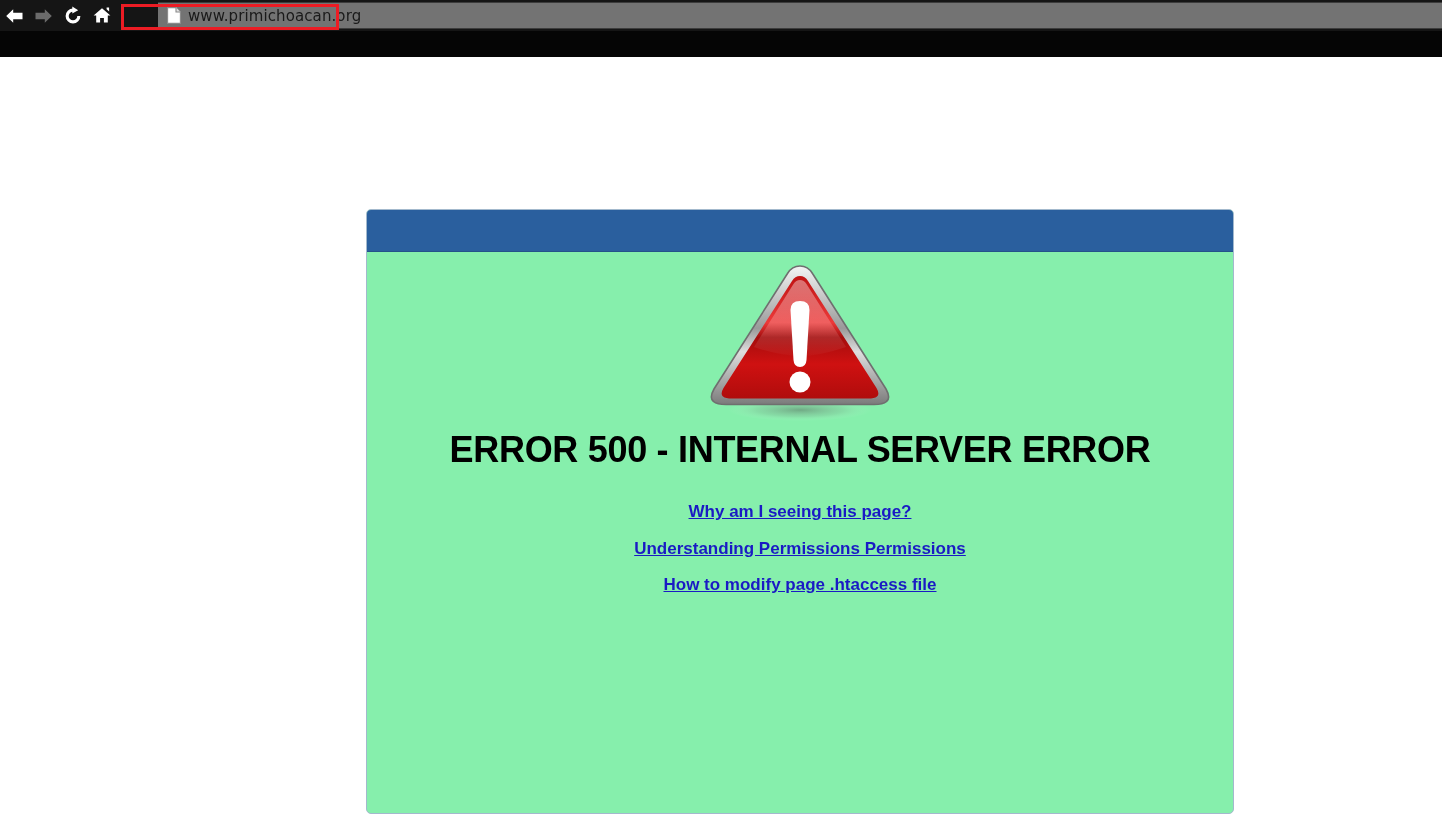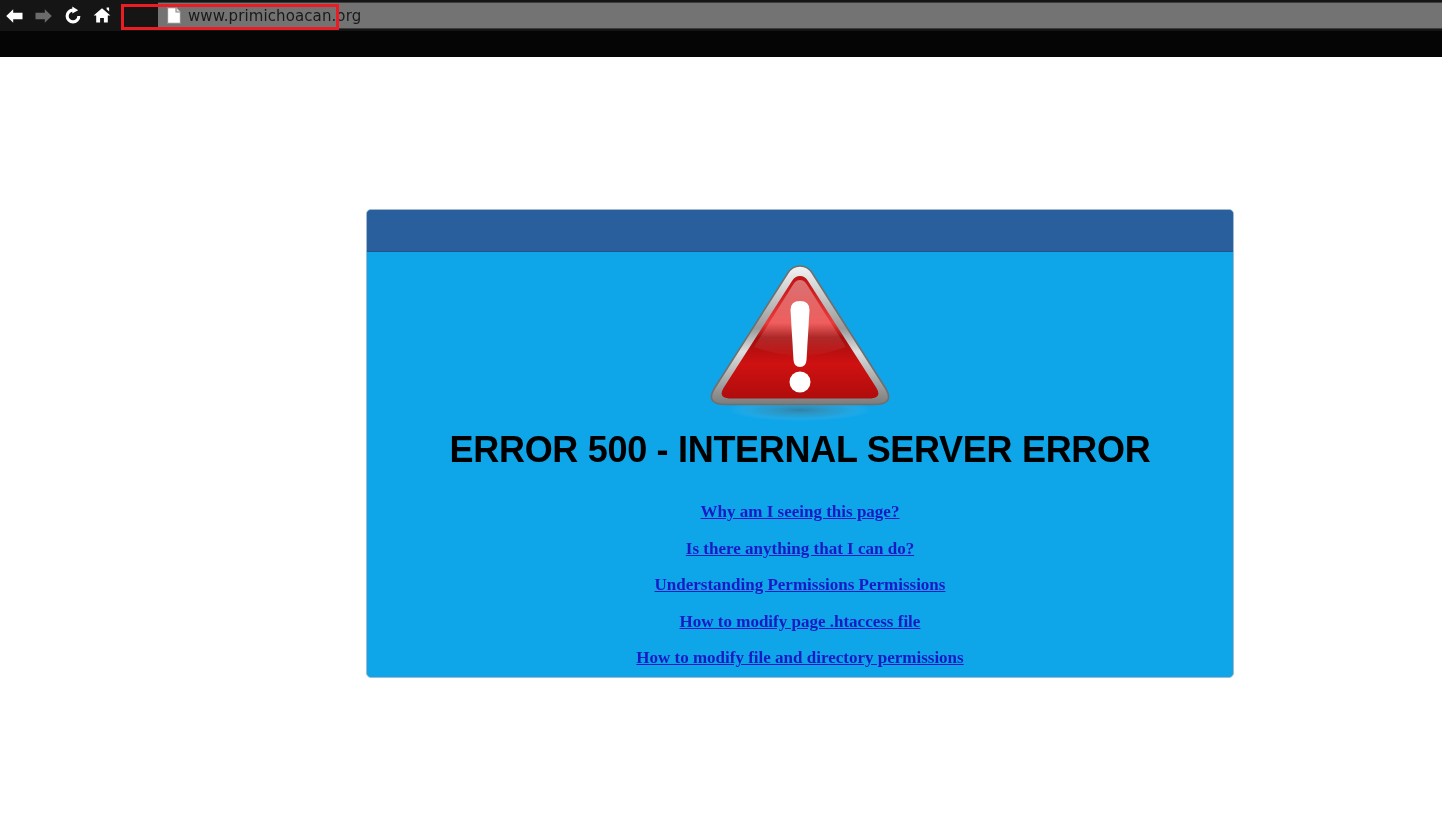--- a/index.html
+++ b/index.html
@@ -110,25 +110,25 @@
     height: 769px;
     background: #ffffff;
   }
 
   
   #error-card {
     position: absolute;
     left: 366px;
     top: 152px;
     width: 868px;
-    background: #0ea5e9;
+    background: #86efac;
     border: 1px solid #a3b9cd;
     border-radius: 5px;
     box-sizing: border-box;
-    height: 469px;
+    height: 605px;
   }
   #card-header {
     height: 41px;
     background: #2a5f9e;
     border-radius: 4px 4px 0 0;
     border-bottom: 1px solid #24528a;
   }
   #card-body {
     padding-top: 8px;
     text-align: center;
@@ -161,21 +161,21 @@
     padding: 0;
     list-style: none;
     margin-top: 22px;
   }
   #error-links li {
     margin: 0;
     padding: 0;
     line-height: 36.5px;
   }
   #error-links a {
-    font-family: Liberation Serif, serif;
+    font-family: Liberation Sans, sans-serif;
     font-weight: bold;
     font-size: 17px;
     color: #1a1ac4;
     text-decoration: underline;
     cursor: pointer;
   }
 </style>
 </head>
 <body>
 
@@ -278,29 +278,23 @@
         </svg>
       </div>
 
       <h1 id="error-title">ERROR 500 - INTERNAL SERVER ERROR</h1>
 
       <ul id="error-links">
         <li>
           <a href="#">Why am I seeing this page?</a>
         </li>
         <li>
-          <a href="#">Is there anything that I can do?</a>
-        </li>
-        <li>
           <a href="#">Understanding Permissions Permissions</a>
         </li>
         <li>
           <a href="#">How to modify page .htaccess file</a>
         </li>
-        <li>
-          <a href="#">How to modify file and directory permissions</a>
-        </li>
       </ul>
 
     </div>
   </div>
 
 </div>
 
 </body></html>

